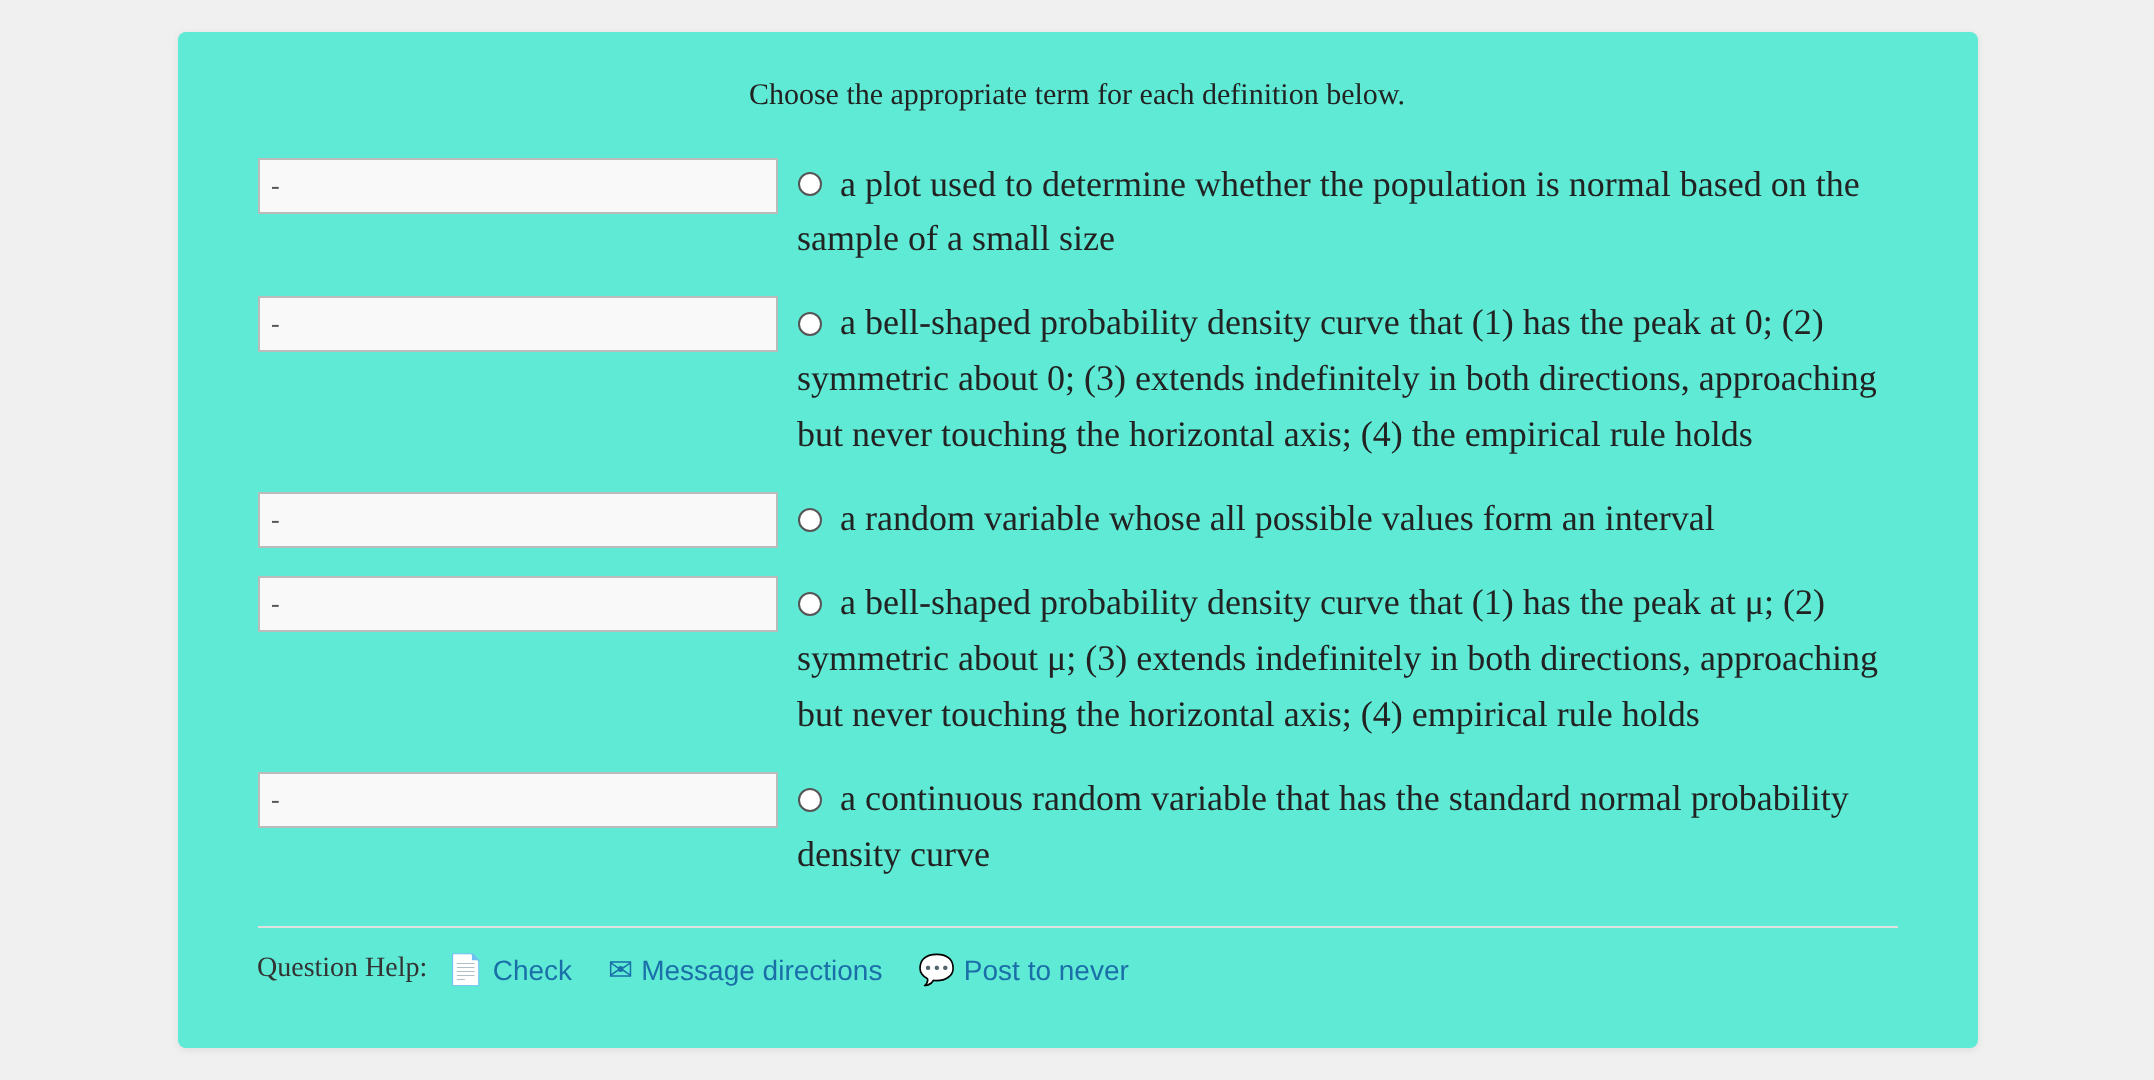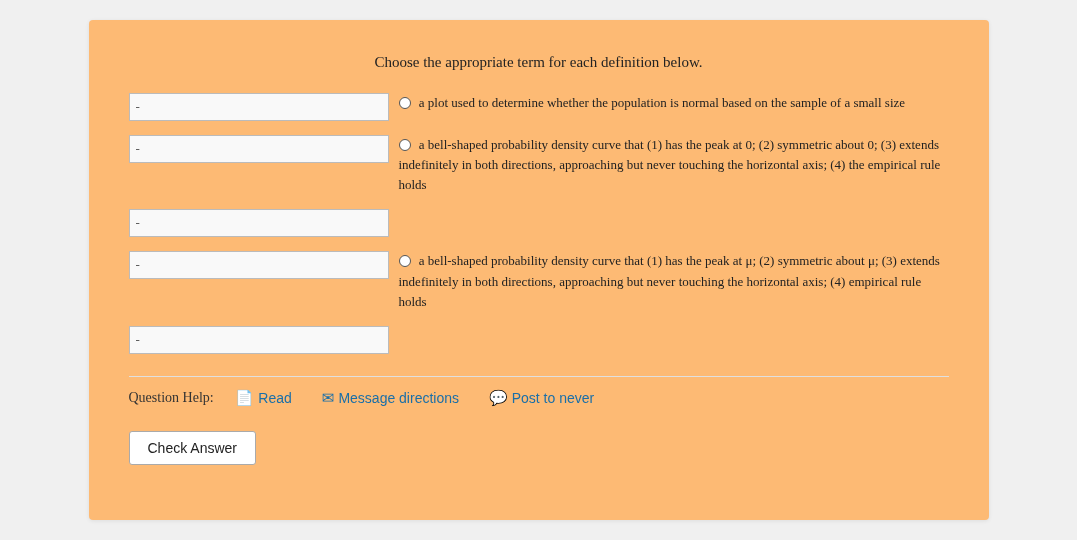--- a/index.html
+++ b/index.html
@@ -6,24 +6,24 @@
     body {
       font-family: 'Georgia', 'Times New Roman', serif;
       background: #f0f0f0;
       display: flex;
       justify-content: center;
       align-items: center;
       min-height: 540px;
       width: 1077px;
     }
     .page-container {
-      background: #fdba74;
+      background: #5eead4;
       width: 900px;
       min-height: 500px;
-      padding: 34px 40px 30px 40px;
+      padding: 24px 40px 30px 40px;
       border-radius: 4px;
       box-shadow: 0 1px 4px rgba(0,0,0,0.08);
       position: relative;
     }
     .instruction {
       text-align: center;
       font-size: 15px;
       color: #222;
       margin-bottom: 22px;
       font-family: 'Georgia', serif;
@@ -42,41 +42,41 @@
       background: #f9f9f9;
       margin-right: 10px;
       flex-shrink: 0;
       display: flex;
       align-items: center;
       padding: 0 6px;
       font-size: 13px;
       color: #555;
     }
     .definition-text {
-      font-size: 13px;
+      font-size: 18px;
       color: #222;
       line-height: 1.55;
       flex: 1;
     }
     .definition-text .diamond-icon {
       display: inline-block;
       width: 12px;
       height: 12px;
       border: 1.5px solid #555;
       border-radius: 50%;
       vertical-align: middle;
       margin-right: 5px;
       position: relative;
       top: -1px;
       background: white;
     }
     .question-help-bar {
       display: flex;
       align-items: center;
-      gap: 12px;
+      gap: 0;
       margin-top: 22px;
       font-size: 14px;
       color: #333;
       border-top: 1px solid #e0e0e0;
       padding-top: 12px;
     }
     .question-help-label {
       font-size: 14px;
       color: #333;
       margin-right: 10px;
@@ -120,42 +120,41 @@
       <div class="matching-row">
         <div class="answer-box">-</div>
         <div class="definition-text"><span class="diamond-icon"></span> a plot used to determine whether the population is normal based on the sample of a small size</div>
       </div>
       <div class="matching-row">
         <div class="answer-box">-</div>
         <div class="definition-text"><span class="diamond-icon"></span> a bell-shaped probability density curve that (1) has the peak at 0; (2) symmetric about 0; (3) extends indefinitely in both directions, approaching but never touching the horizontal axis; (4) the empirical rule holds</div>
       </div>
       <div class="matching-row">
         <div class="answer-box">-</div>
+        <div class="definition-text"><span class="diamond-icon"></span> a random variable whose all possible values form an interval</div>
       </div>
       <div class="matching-row">
         <div class="answer-box">-</div>
         <div class="definition-text"><span class="diamond-icon"></span> a bell-shaped probability density curve that (1) has the peak at μ; (2) symmetric about μ; (3) extends indefinitely in both directions, approaching but never touching the horizontal axis; (4) empirical rule holds</div>
       </div>
       <div class="matching-row">
         <div class="answer-box">-</div>
+        <div class="definition-text"><span class="diamond-icon"></span> a continuous random variable that has the standard normal probability density curve</div>
       </div>
     </div>
 
   <div class="question-help-bar">
     <span class="question-help-label">Question Help:</span>
     <a class="help-link">
       <span class="help-icon">📄</span>
-      <span>Read</span>
+      <span>Check</span>
     </a>
     <a class="help-link">
       <span class="help-icon">✉</span>
       <span>Message directions</span>
     </a>
     <a class="help-link">
       <span class="help-icon">💬</span>
       <span>Post to never</span>
     </a>
   </div>
 
-  <div style="margin-top: 10px;">
-    <button class="check-answer-btn">Check Answer</button>
-  </div>
 </div>
 
 </body></html>

